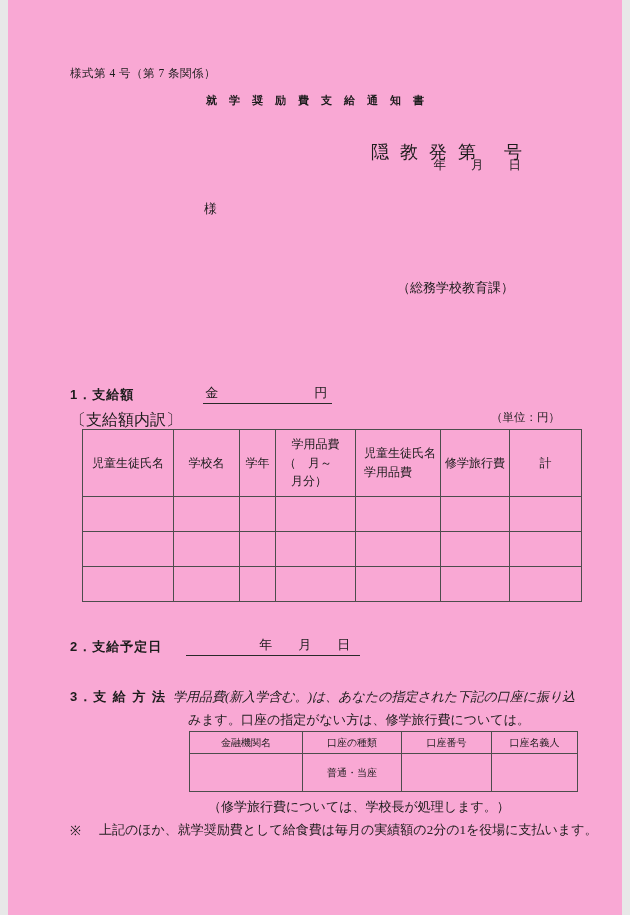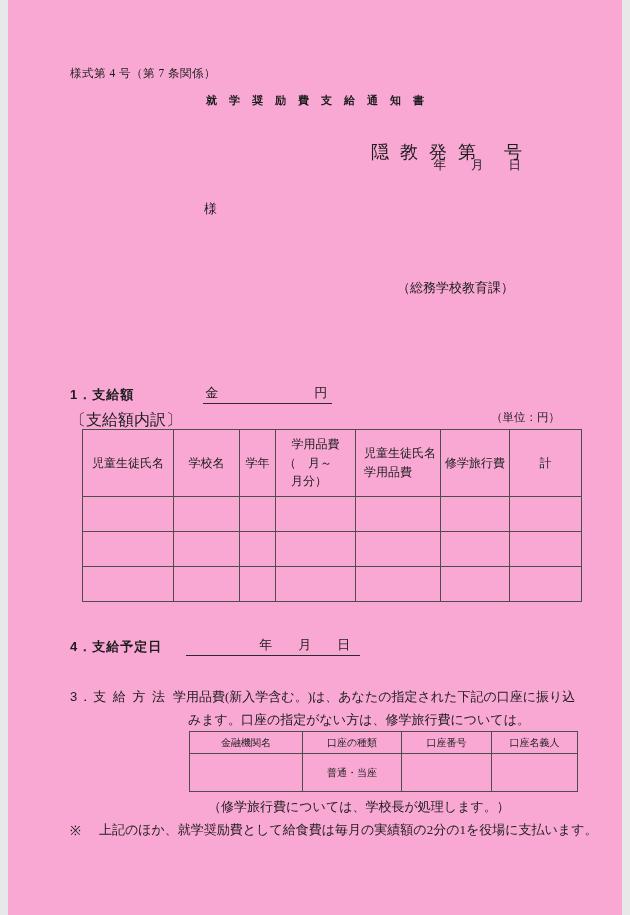--- a/index.html
+++ b/index.html
@@ -54,22 +54,22 @@
   table { border-collapse:collapse; table-layout:fixed; }
   th, td { border:1px solid #4d4d4d; font-weight:normal; text-align:center; padding:0; font-size:12px; }
 
   .btable { position:absolute; left:74px; top:429px; }
   .btable thead th { height:66px; line-height:1.55; }
   .btable tbody td { height:34px; }
   .supplies-cell .l2 { text-align:left;  padding-left:8px; }
   .supplies-cell .l3 { text-align:center; padding-right:13px; }
   .newentry-cell div { text-align:left; padding-left:8px; }
 
-  .sec3-label { position:absolute; top:688px; left:62px;  font-size:13px; font-weight:normal; letter-spacing:1.5px; }
-  .sec3-line1 { position:absolute; top:688px; left:165px; font-size:13px; }
+  .sec3-label { position:absolute; top:688px; left:62px;  font-size:13px; font-weight:bold; letter-spacing:1.5px; }
+  .sec3-line1 { position:absolute; top:688px; left:165px; font-size:13px;font-style:italic; }
   .sec3-line2 { position:absolute; top:711px; left:180px; font-size:13px; }
 
   .bank-table { position:absolute; left:181px; top:731px; }
   .bank-table th, .bank-table td { font-size:10px; }
   .bank-table thead th { height:21px; }
   .bank-table tbody td { height:37px; }
 
   .trip-note { position:absolute; top:798px; left:200px; font-size:13px; }
   .footnote  { position:absolute; top:821px; left:62px;  font-size:13px; display:flex; }
   .footnote .marker { margin-right:18px; }
@@ -159,21 +159,21 @@
           <td></td>
           <td></td>
           <td></td>
           <td></td>
           <td></td>
       </tr>
     </tbody>
   </table>
 
   <div class="sec-row sec2">
-    <span class="sec-label gothic">4．支給予定日</span>
+    <span class="sec-label gothic">2．支給予定日</span>
     <span class="date-fill-underline">年　　月　　日</span>
   </div>
 
   <div class="sec3-label gothic">3．支 給 方 法</div>
   <div class="sec3-line1">学用品費(新入学含む。)は、あなたの指定された下記の口座に振り込</div>
   <div class="sec3-line2">みます。口座の指定がない方は、修学旅行費については。</div>
 
   <table class="bank-table">
     <colgroup>
       <col style="width:113px">

